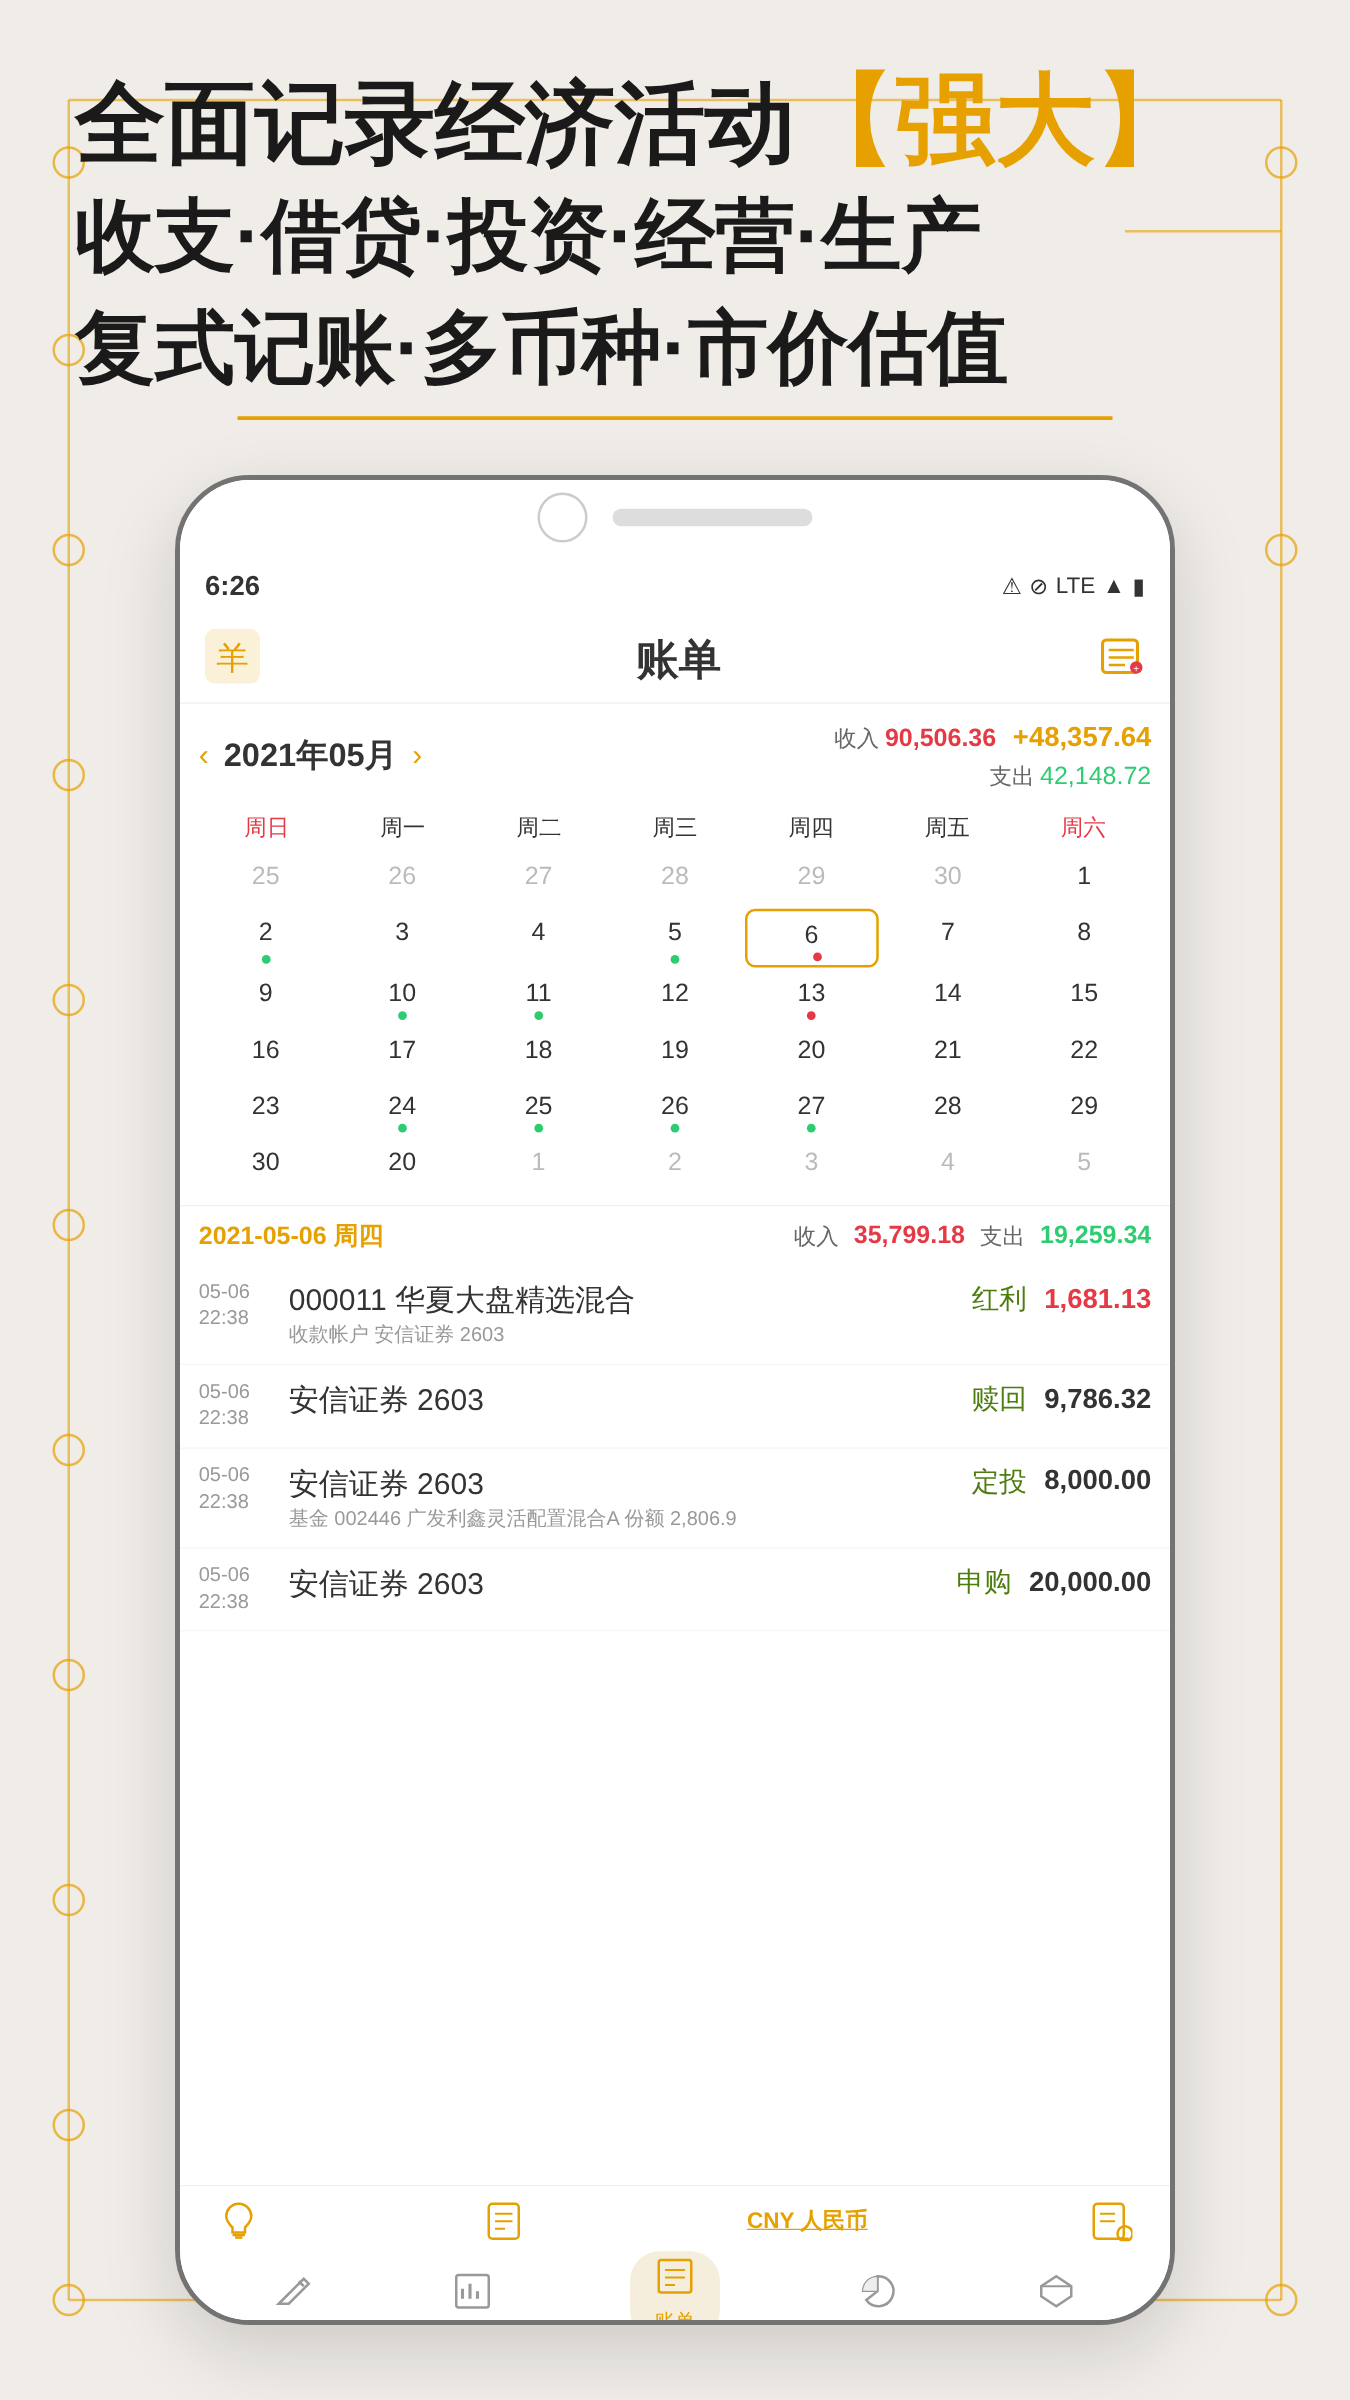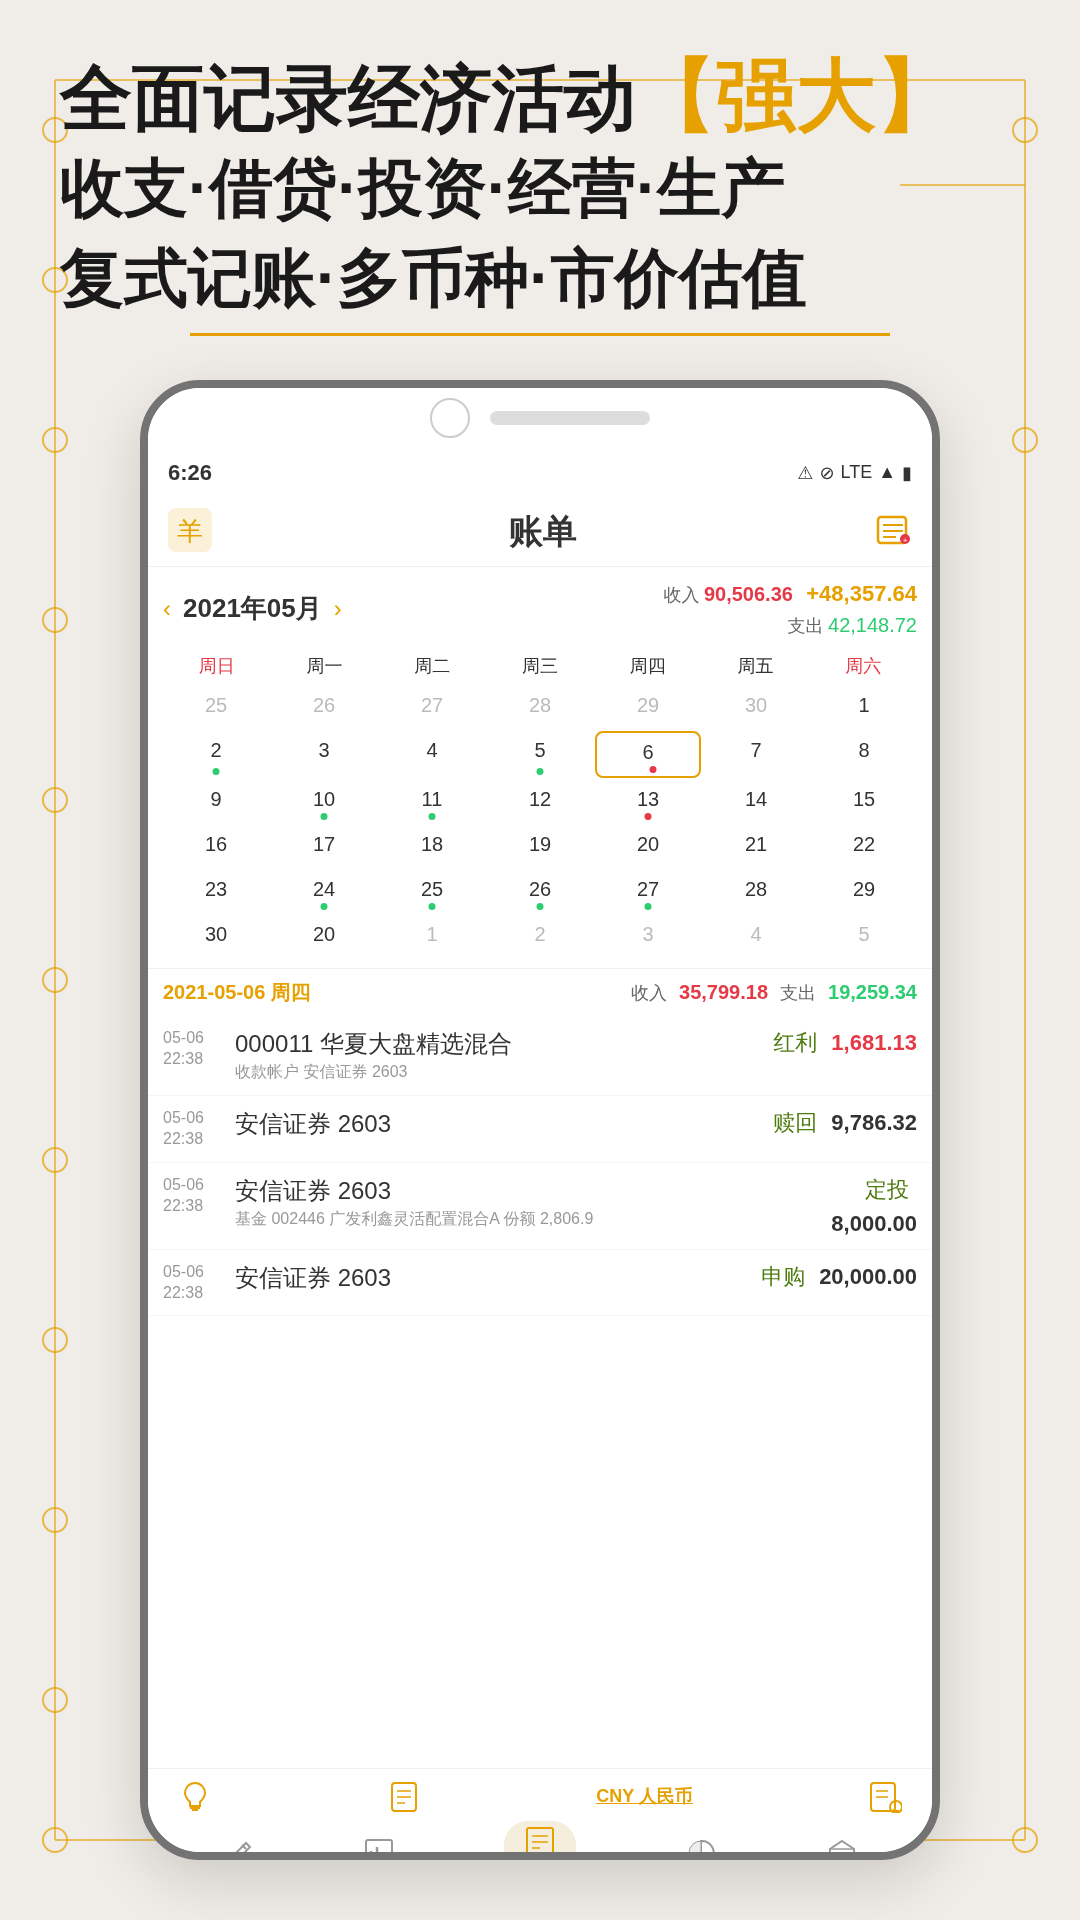--- a/index.html
+++ b/index.html
@@ -58,21 +58,21 @@
 
     
     .phone-mockup {
       position: absolute;
       top: 380px;
       left: 140px;
       right: 140px;
       bottom: 60px;
       background: white;
       border-radius: 60px;
-      border: 8px solid #737373;
+      border: 4px solid #737373;
       box-shadow: 0 20px 60px rgba(0,0,0,0.15);
       overflow: hidden;
     }
 
     .phone-notch-area {
       height: 60px;
       display: flex;
       align-items: center;
       justify-content: center;
       gap: 20px;
@@ -320,21 +320,21 @@
 
     .txn-amount.income { color: #e63946; }
     .txn-amount.expense { color: #333; }
 
     
     .bottom-toolbar {
       position: absolute;
       bottom: 0;
       left: 0;
       right: 0;
-      height: 84px;
+      height: 108px;
       background: white;
       border-top: 1px solid #f0f0f0;
     }
 
     .bottom-icons-row {
       display: flex;
       justify-content: space-between;
       align-items: center;
       padding: 10px 30px 4px;
     }
@@ -593,21 +593,21 @@
       <span class="txn-type">赎回</span>
       <span class="txn-amount expense">9,786.32</span>
     </div>
   </div>
           <div class="transaction-item">
     <div class="txn-time">05-06<br>22:38</div>
     <div class="txn-content">
       <div class="txn-title">安信证券 2603</div>
       <div class="txn-sub">基金 002446 广发利鑫灵活配置混合A 份额 2,806.9</div>
     </div>
-    <div style="display:flex;align-items:flex-end;gap:6px;flex-direction:column;">
+    <div style="display:flex;align-items:flex-start;gap:6px;">
       <span class="txn-type">定投</span>
       <span class="txn-amount expense">8,000.00</span>
     </div>
   </div>
           <div class="transaction-item">
     <div class="txn-time">05-06<br>22:38</div>
     <div class="txn-content">
       <div class="txn-title">安信证券 2603</div>
     </div>
     <div style="display:flex;align-items:center;gap:6px;">

